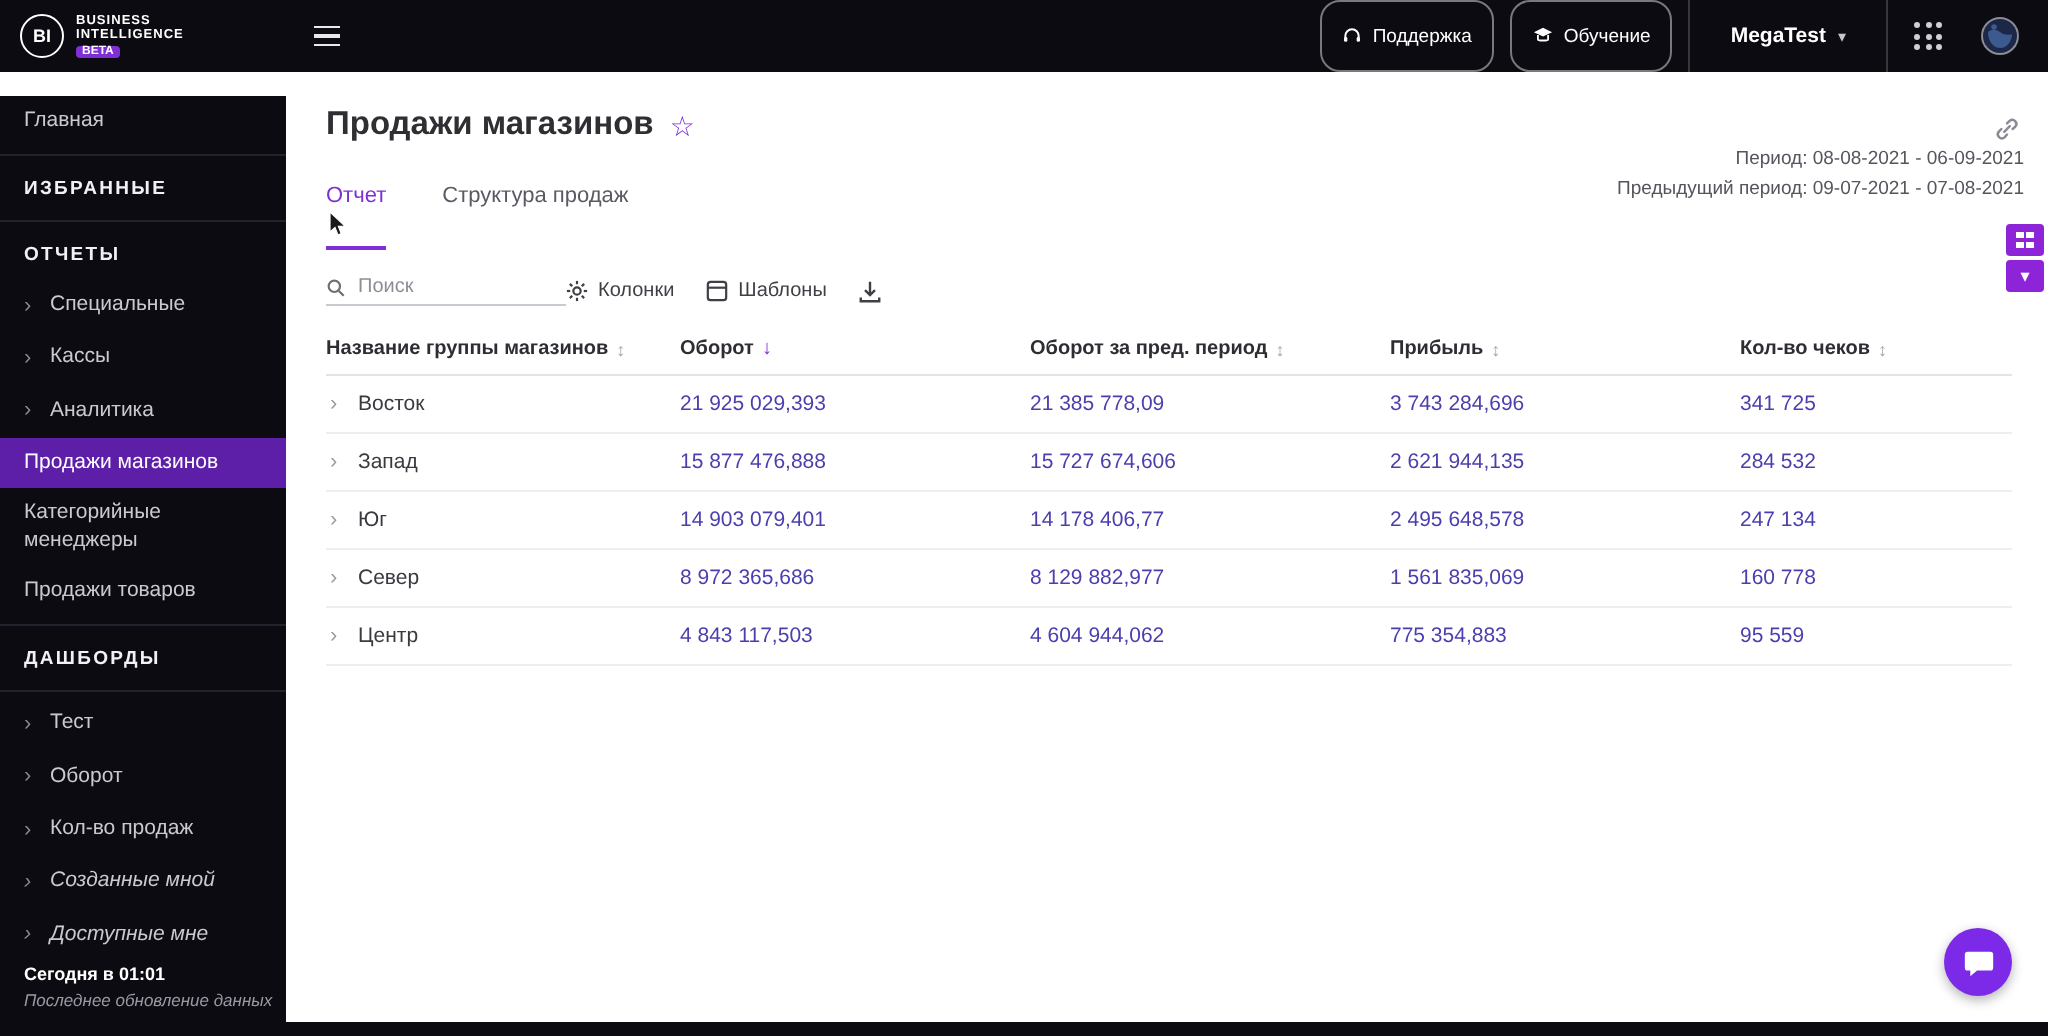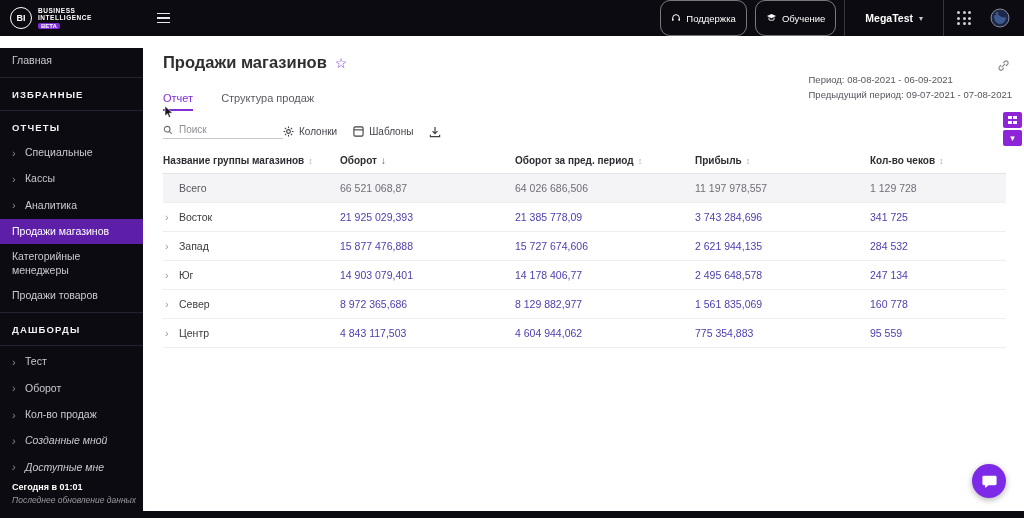--- a/index.html
+++ b/index.html
@@ -34,23 +34,23 @@
 .side-footer{position:absolute;bottom:4px;left:12px;line-height:1.5}
 .sf1{font-size:9px;color:#fff;font-weight:bold}
 .sf2{font-size:8.5px;color:#9a9aa6;font-style:italic}
 
 
 .content{position:absolute;top:36px;left:143px;right:0;bottom:7px;background:#fff;overflow:hidden}
 .title-row{display:flex;align-items:center;gap:8px;padding:17px 0 0 20px}
 .page-title{font-size:16.5px;color:#2f2f33;font-weight:bold}
 .star{color:#7e2fd6;font-size:14px;cursor:pointer}
 .link-ic{position:absolute;top:22px;right:14px;cursor:pointer}
-.periods{position:absolute;top:37px;right:12px;text-align:left;font-size:9.5px;color:#55555e;line-height:1.55}
+.periods{position:absolute;top:37px;right:12px;text-align:right;font-size:9.5px;color:#55555e;line-height:1.55}
 .tabs{display:flex;gap:28px;padding:20px 0 0 20px;font-size:11px;position:relative}
-.tab{color:#5a5a64;cursor:pointer;padding-bottom:5px;border-bottom:2px solid transparent}
+.tab{color:#5a5a64;cursor:pointer;padding-bottom:19px;border-bottom:2px solid transparent}
 .tab.active{color:#7e2fd6;border-bottom-color:#7e2fd6}
 .cursor-ic{position:absolute;left:21px;top:34px}
 .toolbar{display:flex;align-items:center;justify-content:flex-start;padding:13px 18px 0 20px}
 .search{display:flex;align-items:center;gap:6px;border-bottom:1px solid #c9c9d2;width:120px;padding-bottom:3px}
 .search input{border:0;outline:0;font-size:10px;width:92px;font-family:inherit;color:#333;background:transparent}
 .search input::placeholder{color:#8d8d96}
 .tools{display:flex;align-items:center;gap:16px}
 .tbtn{display:flex;align-items:center;gap:5px;background:none;border:0;font-family:inherit;font-size:10px;color:#3f3f46;cursor:pointer}
 .dl{cursor:pointer;display:flex;align-items:center}
 
@@ -289,30 +289,20 @@
         <div class="th">
           <span>Прибыль</span>
           <span class="sort">↕</span>
         </div>
         <div class="th">
           <span>Кол-во чеков</span>
           <span class="sort">↕</span>
         </div>
       </div>
 
-      <div class="trow total">
-        <div class="td name">
-            <span class="slot"></span>
-            <span>Всего</span>
-          </div>
-        <div class="td num">66 521 068,87</div>
-        <div class="td num">64 026 686,506</div>
-        <div class="td num">11 197 978,557</div>
-        <div class="td num">1 129 728</div>
-      </div>
 
       <div class="trow">
         <div class="td name">
             <span class="slot">›</span>
             <span>Восток</span>
           </div>
         <div class="td num">21 925 029,393</div>
         <div class="td num">21 385 778,09</div>
         <div class="td num">3 743 284,696</div>
         <div class="td num">341 725</div>

